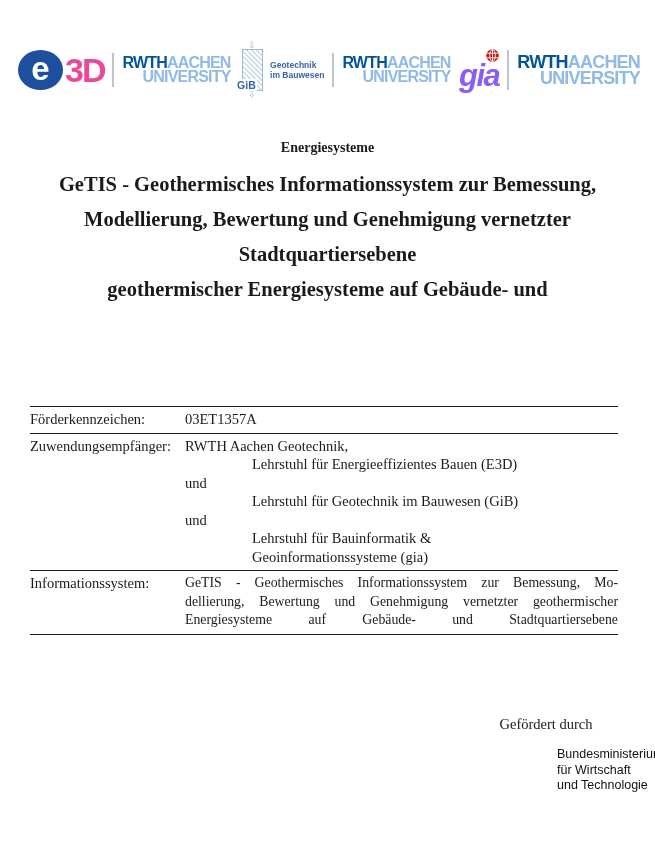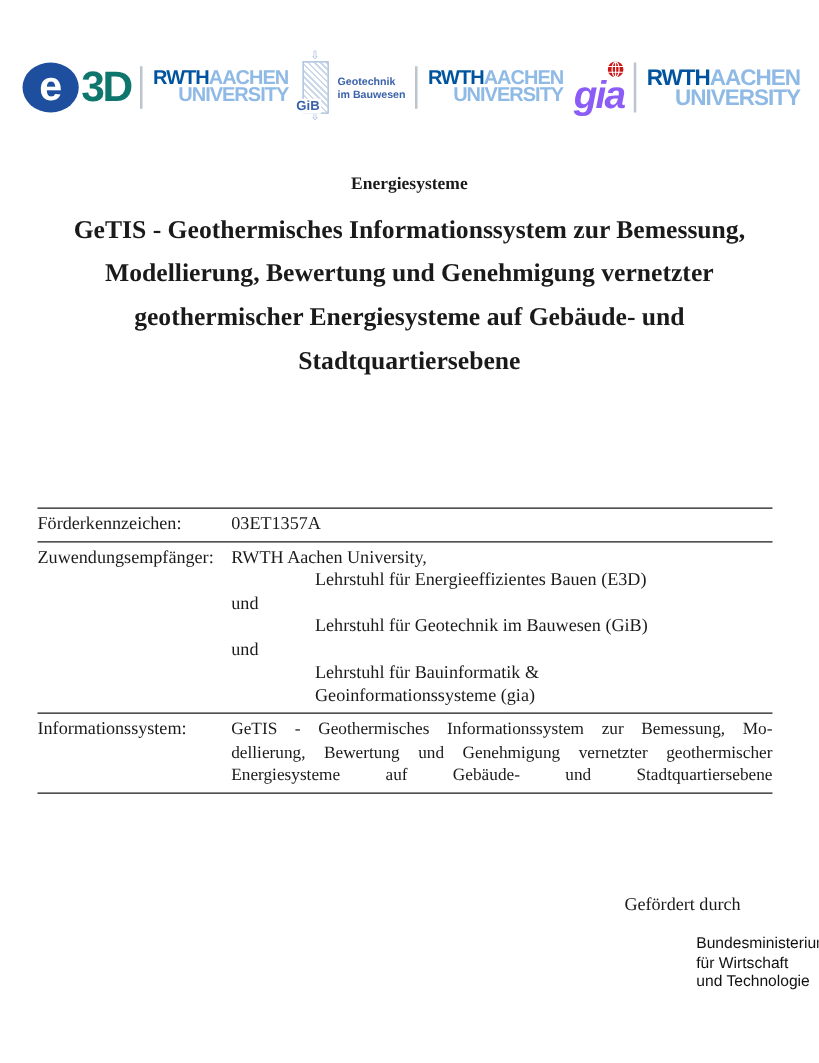--- a/index.html
+++ b/index.html
@@ -13,21 +13,21 @@
   
   .header { position:absolute; top:42px; left:18px; width:622px;
             display:flex; align-items:center; justify-content:space-between; }
   .logo-group { display:flex; align-items:center; gap:8px; }
   .vsep { width:2px; height:34px; background:#bcc4cd; }
 
   .e3d { display:flex; align-items:center; font-family:"Liberation Sans", sans-serif; font-weight:bold; }
   .e3d-badge { width:45px; height:40px; background:#1d4f9e; border-radius:50%;
                color:#fff; font-size:33px; display:flex; align-items:center; justify-content:center;
                line-height:1; padding-bottom:3px; }
-  .e3d-suffix { color:#0f766e; font-size:34px; letter-spacing:-2px; margin-left:2px; }
+  .e3d-suffix { color:#ec4899; font-size:34px; letter-spacing:-2px; margin-left:2px; }
 
   .rwth { font-family:"Liberation Sans", sans-serif; font-weight:bold;
           font-size:16px; letter-spacing:-0.8px; line-height:14px; }
   .rwth.big { font-size:18px; line-height:16px; }
   .rwth .l2 { text-align:right; }
   .rwth-dark { color:#00549F; }
   .rwth-light { color:#8EBAE5; }
 
   .gib { display:flex; align-items:center; gap:5px; }
   .gib-col-wrap { position:relative; display:flex; flex-direction:column; align-items:center; width:26px; }
@@ -130,35 +130,35 @@
     </div>
   </div>
 
 </div>
 
 <div class="kicker">Energiesysteme</div>
 
 <div class="title">
   <div class="line">GeTIS - Geothermisches Informationssystem zur Bemessung,</div>
   <div class="line">Modellierung, Bewertung und Genehmigung vernetzter</div>
+  <div class="line">Stadtquartiersebene</div>
   <div class="line">geothermischer Energiesysteme auf Gebäude- und</div>
-  <div class="line">Stadtquartiersebene</div>
 </div>
 
 <div class="info-table">
 
   <div class="trow">
     <div class="tlabel">Förderkennzeichen:</div>
     <div class="tvalue">03ET1357A</div>
   </div>
 
   <div class="trow">
     <div class="tlabel">Zuwendungsempfänger:</div>
     <div class="tvalue">
-      <div class="vline">RWTH Aachen University,</div>
+      <div class="vline">RWTH Aachen Geotechnik,</div>
       <div class="vline ind">Lehrstuhl für Energieeffizientes Bauen (E3D)</div>
       <div class="vline">und</div>
       <div class="vline ind">Lehrstuhl für Geotechnik im Bauwesen (GiB)</div>
       <div class="vline">und</div>
       <div class="vline ind">Lehrstuhl für Bauinformatik &amp;</div>
       <div class="vline ind">Geoinformationssysteme (gia)</div>
     </div>
   </div>
 
   <div class="trow">

